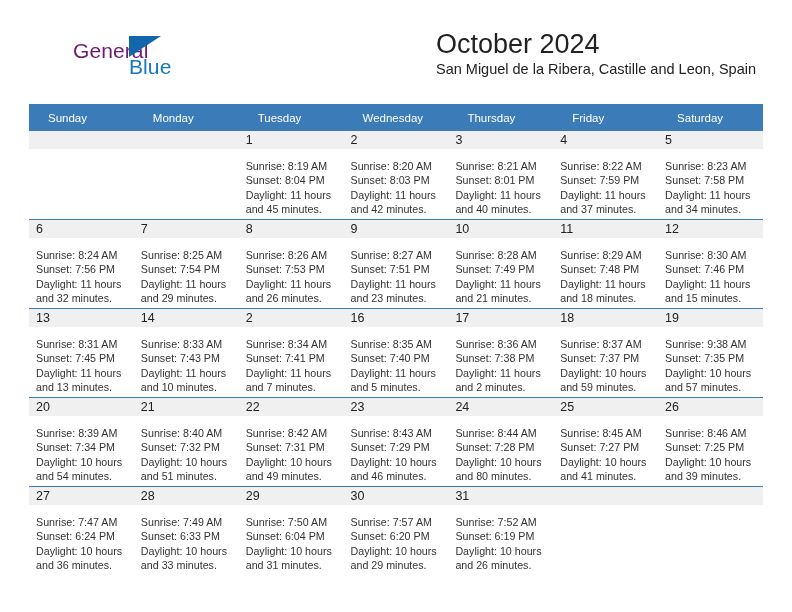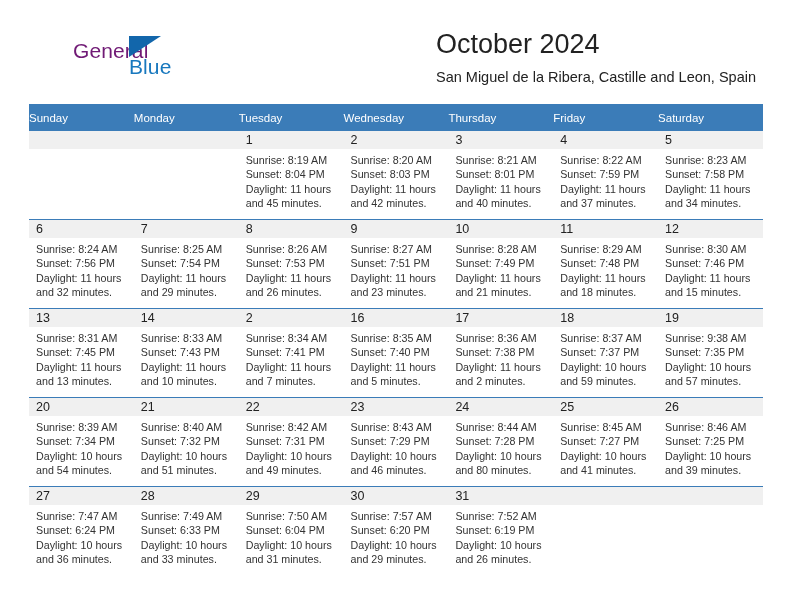--- a/index.html
+++ b/index.html
@@ -74,21 +74,20 @@
     top: 28px;
     text-align: left;
   }
   .cal-title {
     font-size: 27px;
     color: #222222;
     line-height: 32px;
     white-space: nowrap;
   }
   .cal-subtitle {
-    margin-top: 8px;
     font-size: 14.5px;
     color: #222222;
     line-height: 18px;
     white-space: nowrap;
   }
 
   
   .calendar {
     position: absolute;
     left: 29px;
@@ -97,21 +96,21 @@
     border-collapse: collapse;
     table-layout: fixed;
   }
 
   .calendar th {
     background: #3b7cb8;
     color: #ffffff;
     font-size: 11.5px;
     font-weight: normal;
     text-align: left;
-    padding: 5px 0 5px 0;
+    padding: 5px 0 5px 19px;
     height: 17px;
     line-height: 14px;
   }
 
   .calendar td {
     vertical-align: top;
     padding: 0;
     width: 104.85px;
     border-top: 1.5px solid #3b7cb8;
   }
@@ -133,20 +132,21 @@
     font-size: 12.5px;
     color: #222222;
     box-sizing: border-box;
   }
 
   .dayinfo {
     padding: 4px 8px 0 7px;
     font-size: 10.7px;
     line-height: 14.3px;
     color: #333333;
+    margin-top: 6px;
   }
   .dayinfo div {
     white-space: nowrap;
   }
 
   .empty .daynum-band {
     background: #f0f0f0;
   }
 </style>
 </head>

